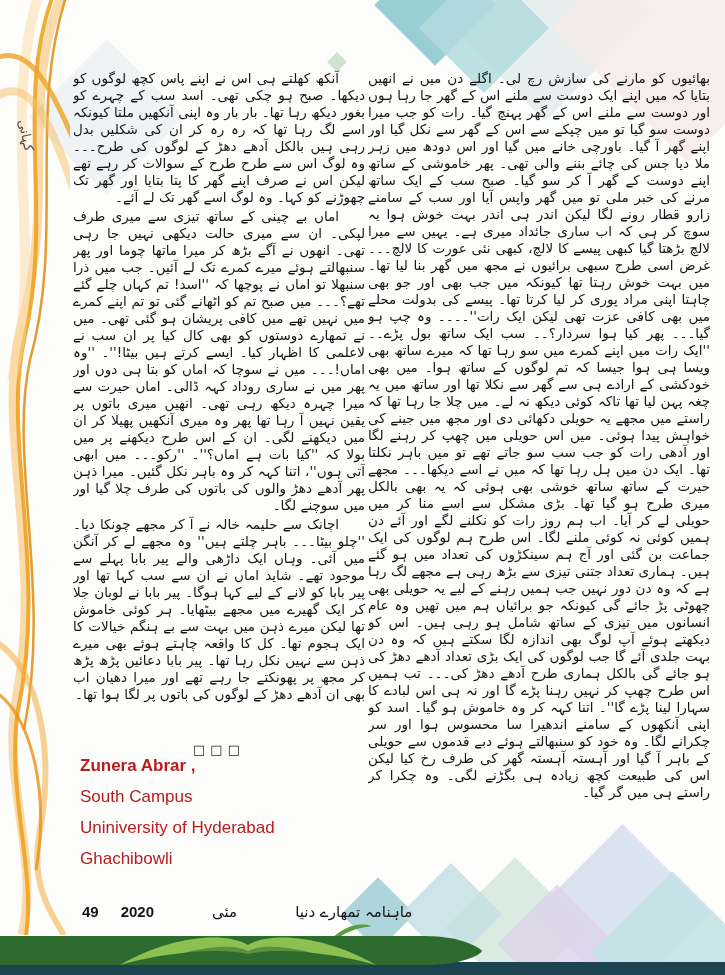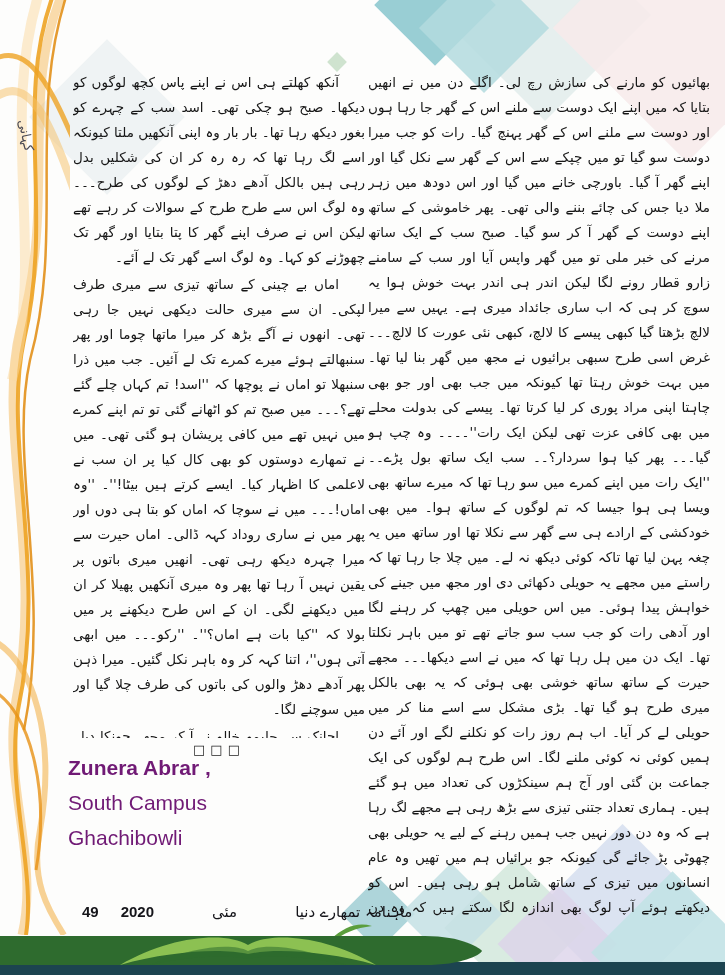--- a/index.html
+++ b/index.html
@@ -6,30 +6,30 @@
   .page{position:relative;width:725px;height:975px;margin:0 auto;background:#fdfdfc;overflow:hidden;
         font-family:"DejaVu Sans",sans-serif;}
   
   .shape{position:absolute;transform:rotate(45deg);z-index:0;}
   
   .silk{position:absolute;left:0;top:0;z-index:1;}
   .vertical-label{position:absolute;left:30px;top:118px;z-index:2;font-size:13px;color:#4a4a55;
         transform:rotate(78deg);transform-origin:left top;white-space:nowrap;}
   
   .col{position:absolute;top:70px;z-index:2;color:#161616;text-align:justify;direction:rtl;
-       font-size:13.5px;line-height:25px;overflow:hidden;}
+       font-size:13.5px;line-height:17px;overflow:hidden;}
   .col-right{left:368px;width:342px;height:852px;}
   .col-left{left:73px;width:292px;height:668px;}
   .col p{margin:0 0 2px 0;}
   .col p.indent{text-indent:26px;}
   .end-marker{position:absolute;left:73px;top:742px;width:292px;text-align:center;z-index:2;
        font-size:13px;letter-spacing:5px;color:#222;}
   
-  .address{position:absolute;left:68px;top:756px;z-index:2;direction:ltr;
-       font-family:"Liberation Sans",sans-serif;font-size:21px;color:#701a75;}
+  .address{position:absolute;left:80px;top:756px;z-index:2;direction:ltr;
+       font-family:"Liberation Sans",sans-serif;font-size:17px;color:#b91c1c;}
   .address .name{font-weight:bold;margin-bottom:11px;}
   .address .line{margin-bottom:11px;}
   
   .footer-meta{position:absolute;left:82px;top:903px;z-index:3;display:flex;align-items:flex-start;
        gap:22px;font-size:15px;color:#15151a;}
   .footer-meta .num{font-family:"Liberation Sans",sans-serif;font-weight:bold;}
   .footer-meta .ur{font-family:"DejaVu Sans",sans-serif;direction:rtl;padding-left:36px;}
   .band-svg{position:absolute;left:0;top:922px;z-index:2;}
   .bottom-strip{position:absolute;left:0;top:962px;width:725px;height:13px;background:#1c4450;z-index:1;}
 </style>
@@ -72,20 +72,21 @@
     <p class="indent">آنکھ کھلتے ہی اس نے اپنے پاس کچھ لوگوں کو دیکھا۔ صبح ہو چکی تھی۔ اسد سب کے چہرے کو بغور دیکھ رہا تھا۔ بار بار وہ اپنی آنکھیں ملتا کیونکہ اسے لگ رہا تھا کہ رہ رہ کر ان کی شکلیں بدل رہی ہیں بالکل آدھے دھڑ کے لوگوں کی طرح۔۔۔ وہ لوگ اس سے طرح طرح کے سوالات کر رہے تھے لیکن اس نے صرف اپنے گھر کا پتا بتایا اور گھر تک چھوڑنے کو کہا۔ وہ لوگ اسے گھر تک لے آئے۔</p>
     <p class="indent">اماں بے چینی کے ساتھ تیزی سے میری طرف لپکی۔ ان سے میری حالت دیکھی نہیں جا رہی تھی۔ انھوں نے آگے بڑھ کر میرا ماتھا چوما اور پھر سنبھالتے ہوئے میرے کمرے تک لے آئیں۔ جب میں ذرا سنبھلا تو اماں نے پوچھا کہ ''اسد! تم کہاں چلے گئے تھے؟۔۔۔ میں صبح تم کو اٹھانے گئی تو تم اپنے کمرے میں نہیں تھے میں کافی پریشان ہو گئی تھی۔ میں نے تمھارے دوستوں کو بھی کال کیا پر ان سب نے لاعلمی کا اظہار کیا۔ ایسے کرتے ہیں بیٹا!''۔ ''وہ اماں!۔۔۔ میں نے سوچا کہ اماں کو بتا ہی دوں اور پھر میں نے ساری روداد کہہ ڈالی۔ اماں حیرت سے میرا چہرہ دیکھ رہی تھی۔ انھیں میری باتوں پر یقین نہیں آ رہا تھا پھر وہ میری آنکھیں پھیلا کر ان میں دیکھنے لگی۔ ان کے اس طرح دیکھنے پر میں بولا کہ ''کیا بات ہے اماں؟''۔ ''رکو۔۔۔ میں ابھی آتی ہوں''، اتنا کہہ کر وہ باہر نکل گئیں۔ میرا ذہن پھر آدھے دھڑ والوں کی باتوں کی طرف چلا گیا اور میں سوچنے لگا۔</p>
     <p class="indent">اچانک سے حلیمہ خالہ نے آ کر مجھے چونکا دیا۔ ''چلو بیٹا۔۔۔ باہر چلتے ہیں'' وہ مجھے لے کر آنگن میں آئی۔ وہاں ایک داڑھی والے پیر بابا پہلے سے موجود تھے۔ شاید اماں نے ان سے سب کہا تھا اور پیر بابا کو لانے کے لیے کہا ہوگا۔ پیر بابا نے لوبان جلا کر ایک گھیرے میں مجھے بیٹھایا۔ ہر کوئی خاموش تھا لیکن میرے ذہن میں بہت سے بے ہنگم خیالات کا ایک ہجوم تھا۔ کل کا واقعہ چاہتے ہوئے بھی میرے ذہن سے نہیں نکل رہا تھا۔ پیر بابا دعائیں پڑھ پڑھ کر مجھ پر پھونکتے جا رہے تھے اور میرا دھیان اب بھی ان آدھے دھڑ کے لوگوں کی باتوں پر لگا ہوا تھا۔</p>
   </section>
 
   <div class="end-marker">□□□</div>
 
   <div class="address">
     <div class="name">Zunera Abrar ,</div>
     <div class="line">South Campus</div>
+    <div class="line">Uniniversity of Hyderabad</div>
     <div class="line">Ghachibowli</div>
   </div>
 
   <div class="footer-meta">
     <span class="num">49</span>
     <span class="num">2020</span>
     <span class="ur" lang="ur">مئی</span>
     <span class="ur" lang="ur">ماہنامہ تمھارے دنیا</span>
   </div>
 

